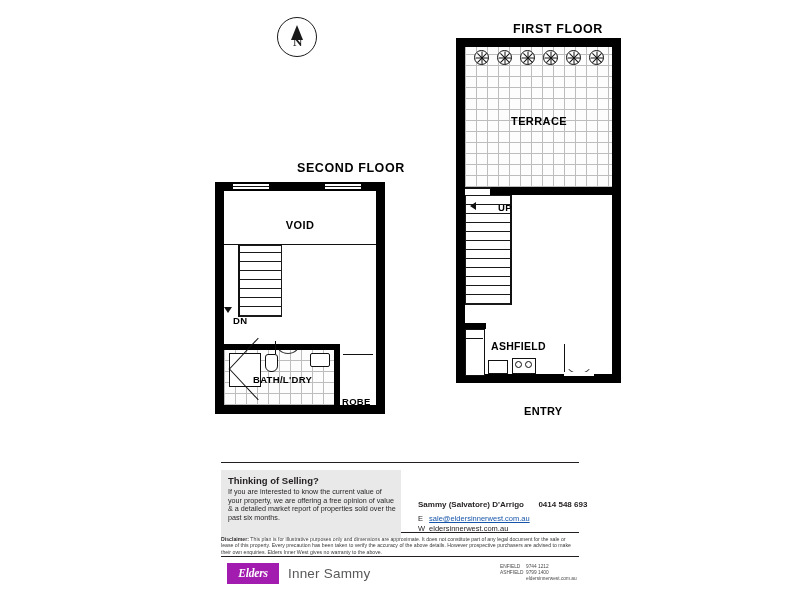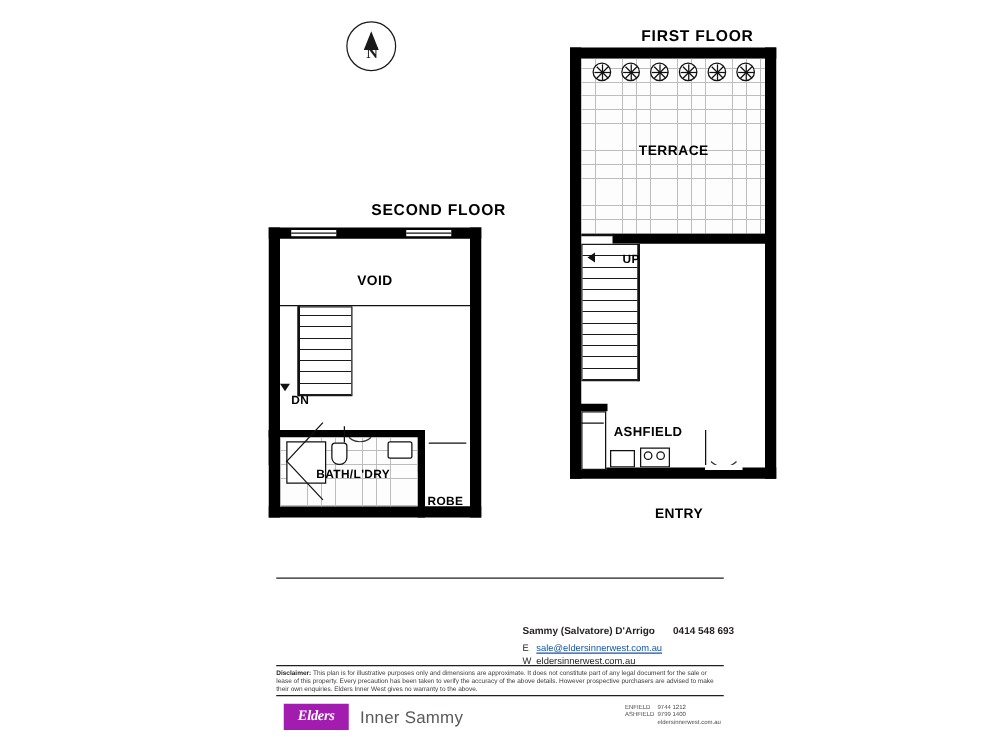--- a/index.html
+++ b/index.html
@@ -390,20 +390,24 @@
     <div class="thinline" style="left:108px; top:306px; width:1.2px; height:30px;"></div>
     <div class="abs" style="left:108px; top:334px; width:30px; height:4px; background:#fff;"></div>
   </div>
 
   <div class="small-label" style="left:524px; top:405px; font-size:11px;">ENTRY</div>
 
   <div class="footer-rule" style="left:221px; top:462px; width:358px; height:1.2px;"></div>
   <div class="footer-rule" style="left:221px; top:532px; width:358px; height:1px;"></div>
   <div class="footer-rule" style="left:221px; top:556px; width:358px; height:1px;"></div>
 
+  <div class="promo-box">
+    <div class="promo-title">Thinking of Selling?</div>
+    <div class="promo-text">If you are interested to know the current value of your property, we are offering a free opinion of value &amp; a detailed market report of properties sold over the past six months.</div>
+  </div>
 
 
   <div class="agent">
     <span>Sammy (Salvatore) D'Arrigo</span>
     <span style="display:inline-block; width:10px;"></span>
     <span>0414 548 693</span>
   </div>
 
   <div class="contact-line" style="top:514px;">
     <span class="pfx">E</span>

